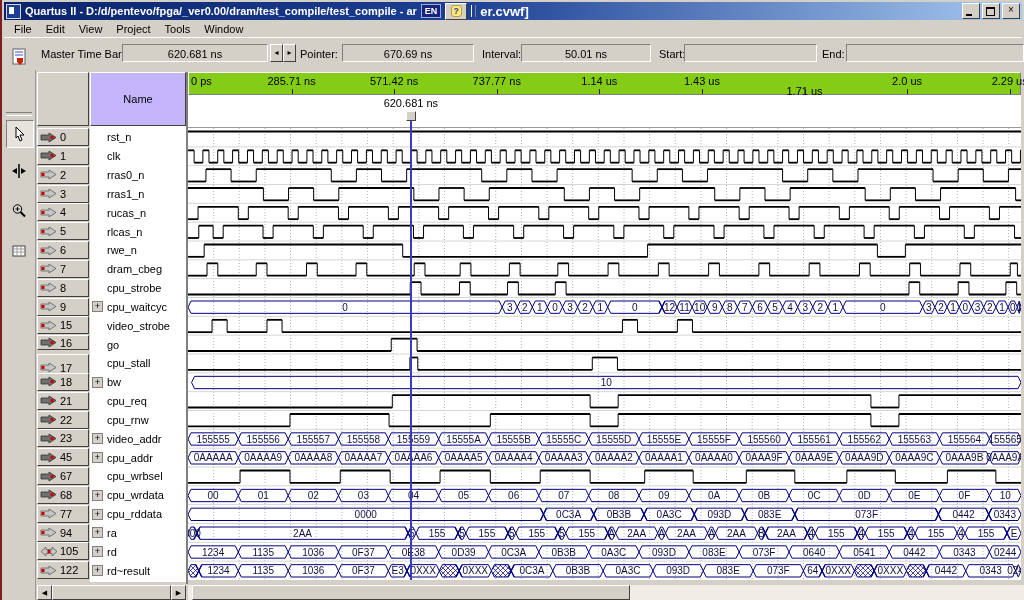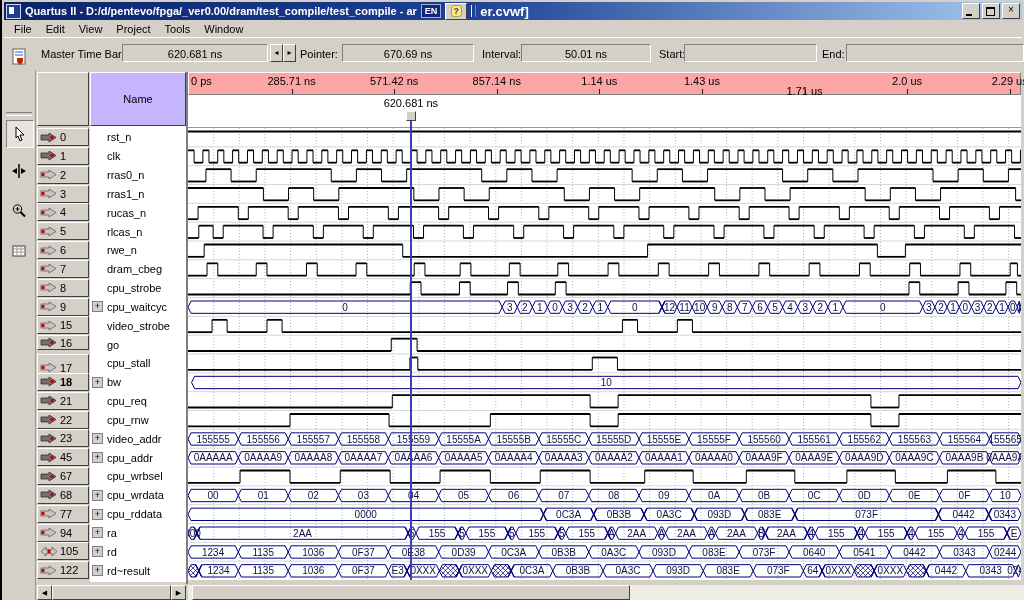--- a/index.html
+++ b/index.html
@@ -1,16 +1,16 @@
 <!DOCTYPE html>
 <html><head>
 <meta charset="utf-8">
 <style>
   html,body{margin:0;padding:0;background:#808080;}
-  .app{position:relative;width:1024px;height:600px;background:#d4d0c8;font-family:"Liberation Sans",sans-serif;overflow:hidden;border-left:2px solid #000000;box-sizing:border-box;}
+  .app{position:relative;width:1024px;height:600px;background:#d4d0c8;font-family:"Liberation Sans",sans-serif;overflow:hidden;border-left:2px solid #7f1d1d;box-sizing:border-box;}
   
   .titlebar{position:absolute;left:2px;top:2px;width:1018px;height:18px;background:linear-gradient(90deg,#0a246a 0%,#1c3f94 45%,#a6caf0 100%);display:flex;align-items:center;padding:0 2px;gap:4px;box-sizing:border-box;}
   .appicon{width:13px;height:13px;background:#1c3f94;border:1px solid #cfd8ef;flex:0 0 auto;position:relative;}
   .appicon:after{content:"";position:absolute;left:2px;top:2px;width:5px;height:7px;background:#fff;}
   .apptitle{color:#fff;font-weight:bold;font-size:11px;white-space:nowrap;overflow:hidden;min-width:0;flex-shrink:1;}
   .en{background:#16247a;color:#fff;font-size:9px;font-weight:bold;border:1px solid #9fb0d8;padding:1px 3px;flex:0 0 auto;}
   .helppanel{background:#d4d0c8;border:1px solid;border-color:#fff #404040 #404040 #fff;width:20px;height:15px;display:flex;align-items:center;justify-content:center;flex:0 0 auto;}
   .qmark{background:#ffe97a;border:1px solid #b0a040;border-radius:3px;color:#223a8f;font-size:9px;font-weight:bold;line-height:10px;padding:0 2px;}
   .grip{width:3px;height:12px;border-left:1px solid #eee;border-right:1px solid #888;flex:0 0 auto;}
   .childtitle{color:#fff;font-weight:bold;font-size:13px;white-space:nowrap;}
@@ -35,21 +35,21 @@
   .idhdr{position:absolute;left:35px;top:72px;width:52px;height:54px;background:#d4d0c8;border:1px solid;border-color:#fff #404040 #404040 #fff;box-sizing:border-box;}
   .namehdr{position:absolute;left:88px;top:72px;width:96px;height:54px;background:#c4b5fd;border:1px solid;border-color:#fff #404040 #404040 #fff;box-sizing:border-box;display:flex;align-items:center;justify-content:center;font-size:11px;}
   .idrows{position:absolute;left:35px;top:128px;width:53px;height:452px;}
   .namerows{position:absolute;left:88px;top:126px;width:96px;height:456px;background:#fff;}
   .row-btn{position:absolute;left:0;width:52px;background:#d4d0c8;border:1px solid;border-color:#fff #404040 #404040 #fff;display:flex;align-items:center;padding-left:2px;box-sizing:border-box;}
   .row-num{font-size:11px;margin-left:2px;}
   .name-cell{position:absolute;left:0;width:100%;display:flex;align-items:center;padding-left:17px;box-sizing:border-box;font-size:11px;white-space:nowrap;}
   .expander{position:absolute;left:2px;width:11px;height:11px;border:1px solid #808080;background:#d4d0c8;font-size:9px;line-height:9px;text-align:center;box-sizing:border-box;}
   .vdiv{position:absolute;left:184px;top:72px;width:2px;height:512px;background:#808080;}
   
-  .timelinebar{position:absolute;left:186px;top:72px;width:833px;height:23px;background:#fca5a5;border:1px solid;border-color:#fff #808080 #808080 #fff;box-sizing:border-box;font-size:11px;}
+  .timelinebar{position:absolute;left:186px;top:72px;width:833px;height:23px;background:#84cc16;border:1px solid;border-color:#fff #808080 #808080 #fff;box-sizing:border-box;font-size:11px;}
   .tick-label{position:absolute;top:2px;white-space:nowrap;}
   .tick-mark{position:absolute;bottom:0;width:1px;height:5px;background:#222;}
   .markerstrip{position:absolute;left:186px;top:95px;width:833px;height:33px;background:#fff;border-bottom:1px solid #9a9a9a;box-sizing:border-box;}
   .wavebg{position:absolute;left:186px;top:128px;width:833px;height:452px;background:#fff;}
   .cursorline{position:absolute;width:2px;background:#3b3bbe;z-index:5;}
   .cursorhandle{position:absolute;width:10px;height:10px;background:#d4d0c8;border:1px solid;border-color:#fff #404040 #404040 #fff;z-index:6;box-sizing:border-box;}
   .cursorlabel{position:absolute;top:97px;font-size:11px;transform:translateX(-50%);z-index:6;white-space:nowrap;}
   
   .hscroll-name{position:absolute;left:35px;top:585px;width:149px;height:15px;background:#efede6;}
   .hscroll-wave{position:absolute;left:186px;top:585px;width:838px;height:15px;background:#efede6;}
@@ -229,21 +229,21 @@
         </svg>
         <span class="row-num">16</span>
       </div>
       <div class="row-btn" style="top: 226px; height: 27px;">
         <svg width="18" height="11" viewBox="0 0 18 11">
           <polygon points="1,3 9,3 9,1 16,5.5 9,10 9,8 1,8" fill="#c4c4c4" stroke="#606060" stroke-width="0.8"></polygon>
           <rect x="1.5" y="4" width="3" height="3" fill="#cc0000"></rect>
         </svg>
         <span class="row-num">17</span>
       </div>
-      <div class="row-btn" style="top: 244.833px; height: 18.0333px; font-weight: bold;">
+      <div class="row-btn" style="top: 244.833px; height: 18.0333px;">
         <svg width="18" height="11" viewBox="0 0 18 11">
           <polygon points="1,3 9,3 9,1 16,5.5 9,10 9,8 1,8" fill="#707070" stroke="#303030" stroke-width="0.8"></polygon>
           <rect x="10.5" y="4" width="3" height="3" fill="#cc0000"></rect>
         </svg>
         <span class="row-num">18</span>
       </div>
       <div class="row-btn" style="top: 263.667px; height: 18.0333px;">
         <svg width="18" height="11" viewBox="0 0 18 11">
           <polygon points="1,3 9,3 9,1 16,5.5 9,10 9,8 1,8" fill="#707070" stroke="#303030" stroke-width="0.8"></polygon>
           <rect x="10.5" y="4" width="3" height="3" fill="#cc0000"></rect>
@@ -398,21 +398,21 @@
       </div>
     </div>
   <div class="vdiv"></div>
 
   <div class="timelinebar">
       <span class="tick-label" style="left: 2px;">0 ps</span>
       <span class="tick-label" style="left: 102.585px; transform: translateX(-50%);">285.71 ns</span>
       <span class="tick-mark" style="left: 102.585px;"></span>
       <span class="tick-label" style="left: 205.169px; transform: translateX(-50%);">571.42 ns</span>
       <span class="tick-mark" style="left: 205.169px;"></span>
-      <span class="tick-label" style="left: 307.754px; transform: translateX(-50%);">857.14 ns</span>
+      <span class="tick-label" style="left: 307.754px; transform: translateX(-50%);">737.77 ns</span>
       <span class="tick-mark" style="left: 307.754px;"></span>
       <span class="tick-label" style="left: 410.339px; transform: translateX(-50%);">1.14 us</span>
       <span class="tick-mark" style="left: 410.339px;"></span>
       <span class="tick-label" style="left: 512.923px; transform: translateX(-50%);">1.43 us</span>
       <span class="tick-mark" style="left: 512.923px;"></span>
       <span class="tick-label" style="left: 615.508px; transform: translateX(-50%); margin-top: 10px;">1.71 us</span>
       <span class="tick-mark" style="left: 615.508px;"></span>
       <span class="tick-label" style="left: 718.093px; transform: translateX(-50%);">2.0 us</span>
       <span class="tick-mark" style="left: 718.093px;"></span>
       <span class="tick-label" style="left: 820.677px; transform: translateX(-50%);">2.29 us</span>

